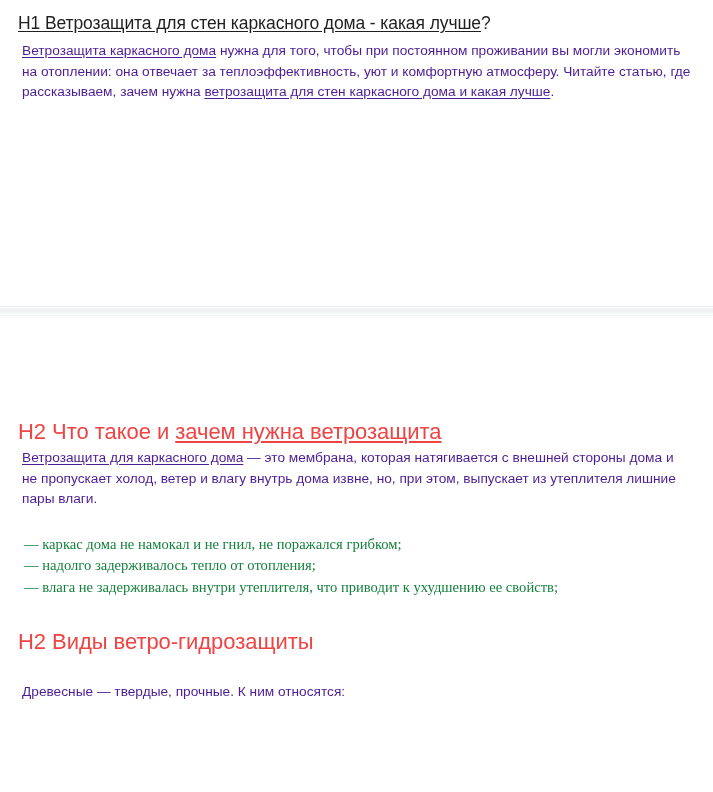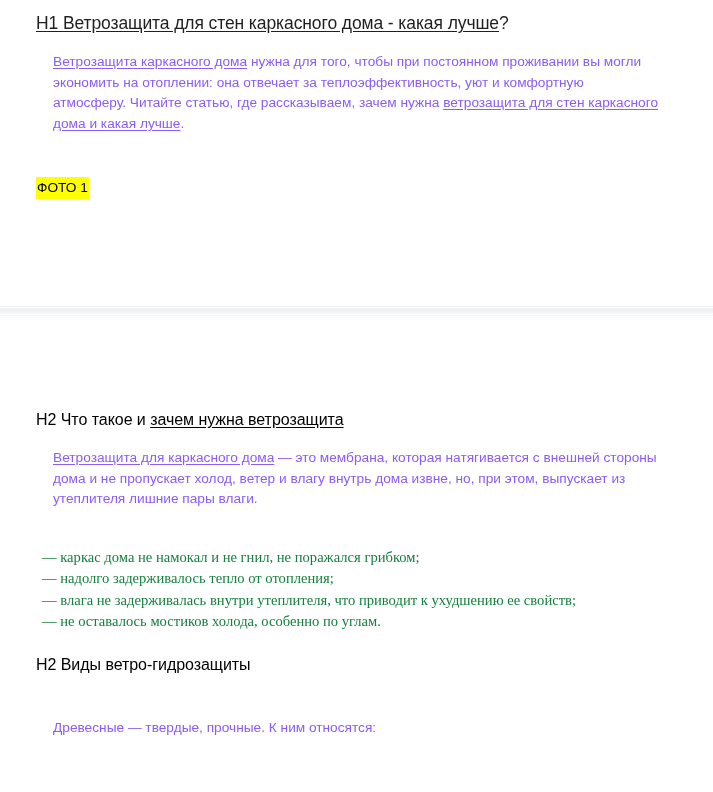--- a/index.html
+++ b/index.html
@@ -20,21 +20,21 @@
   .doc {
     position: relative;
     width: 713px;
     height: 792px;
     background: #ffffff;
   }
 
   
   .page {
     background: #ffffff;
-    padding: 0 36px;
+    padding: 0 18px;
     box-sizing: border-box;
     width: 713px;
   }
   .page-one {
     padding-top: 11px;
     height: 306px;
   }
 
   
   .page-gap {
@@ -60,33 +60,33 @@
   
   .h1 {
     font-size: 17.5px;
     line-height: 24px;
     font-weight: 400;
     color: #1f1f1f;
     margin: 0 0 6px 0;
     letter-spacing: -0.1px;
   }
   .h2 {
-    font-size: 16px;
+    font-size: 22px;
     line-height: 23px;
     font-weight: 400;
-    color: #000000;
-    margin: 0 0 5px 0;
+    color: #ef4444;
+    margin: 12px 0 5px 0;
     letter-spacing: -0.05px;
   }
   p.body {
     font-size: 13.7px;
     line-height: 20.5px;
     font-weight: 400;
-    color: #8b5cf6;
-    margin: 17px;
+    color: #4c1d95;
+    margin: 4px;
     letter-spacing: 0px;
   }
   .u { text-decoration: underline; text-underline-offset: 2px; }
 
   .spacer-sm { height: 20px; }
   .spacer-md { height: 26px; }
 
   .hl {
     background: #ffff00;
     color: #000000;
@@ -117,42 +117,40 @@
 <div class="doc">
 
   <section class="page page-one">
 
     <h1 class="h1"><span class="u">Н1 Ветрозащита для стен каркасного дома - какая лучше</span><span>?</span></h1>
 
     <p class="body"><span class="u">Ветрозащита каркасного дома</span><span> нужна для того, чтобы при постоянном проживании вы могли экономить на отоплении: она отвечает за теплоэффективность, уют и комфортную атмосферу. Читайте статью, где рассказываем, зачем нужна </span><span class="u">ветрозащита для стен каркасного дома и какая лучше</span><span>.</span></p>
 
     <div class="spacer-md"></div>
 
-    <p class="photo-line"><span class="hl">ФОТО 1</span></p>
 
   </section>
 
   <div class="page-gap"></div>
 
   <section class="page page-two">
 
     <div style="height:92px"></div>
 
     <h2 class="h2"><span>Н2 Что такое и </span><span class="u">зачем нужна ветрозащита</span></h2>
 
     <p class="body"><span class="u">Ветрозащита для каркасного дома</span><span> — это мембрана, которая натягивается с внешней стороны дома и не пропускает холод, ветер и влагу внутрь дома извне, но, при этом, выпускает из утеплителя лишние пары влаги.</span></p>
 
     <div class="spacer-sm"></div>
 
 
     <ul class="list">
       <li><span class="txt">— каркас дома не намокал и не гнил, не поражался грибком;</span></li>
       <li><span class="txt">— надолго задерживалось тепло от отопления;</span></li>
       <li><span class="txt">— влага не задерживалась внутри утеплителя, что приводит к ухудшению ее свойств;</span></li>
-      <li><span class="txt">— не оставалось мостиков холода, особенно по углам.</span></li>
     </ul>
 
     <div class="spacer-sm"></div>
 
     <h2 class="h2">Н2 Виды ветро-гидрозащиты</h2>
 
 
     <div class="spacer-sm"></div>
 
     <p class="body">Древесные — твердые, прочные. К ним относятся:</p>

